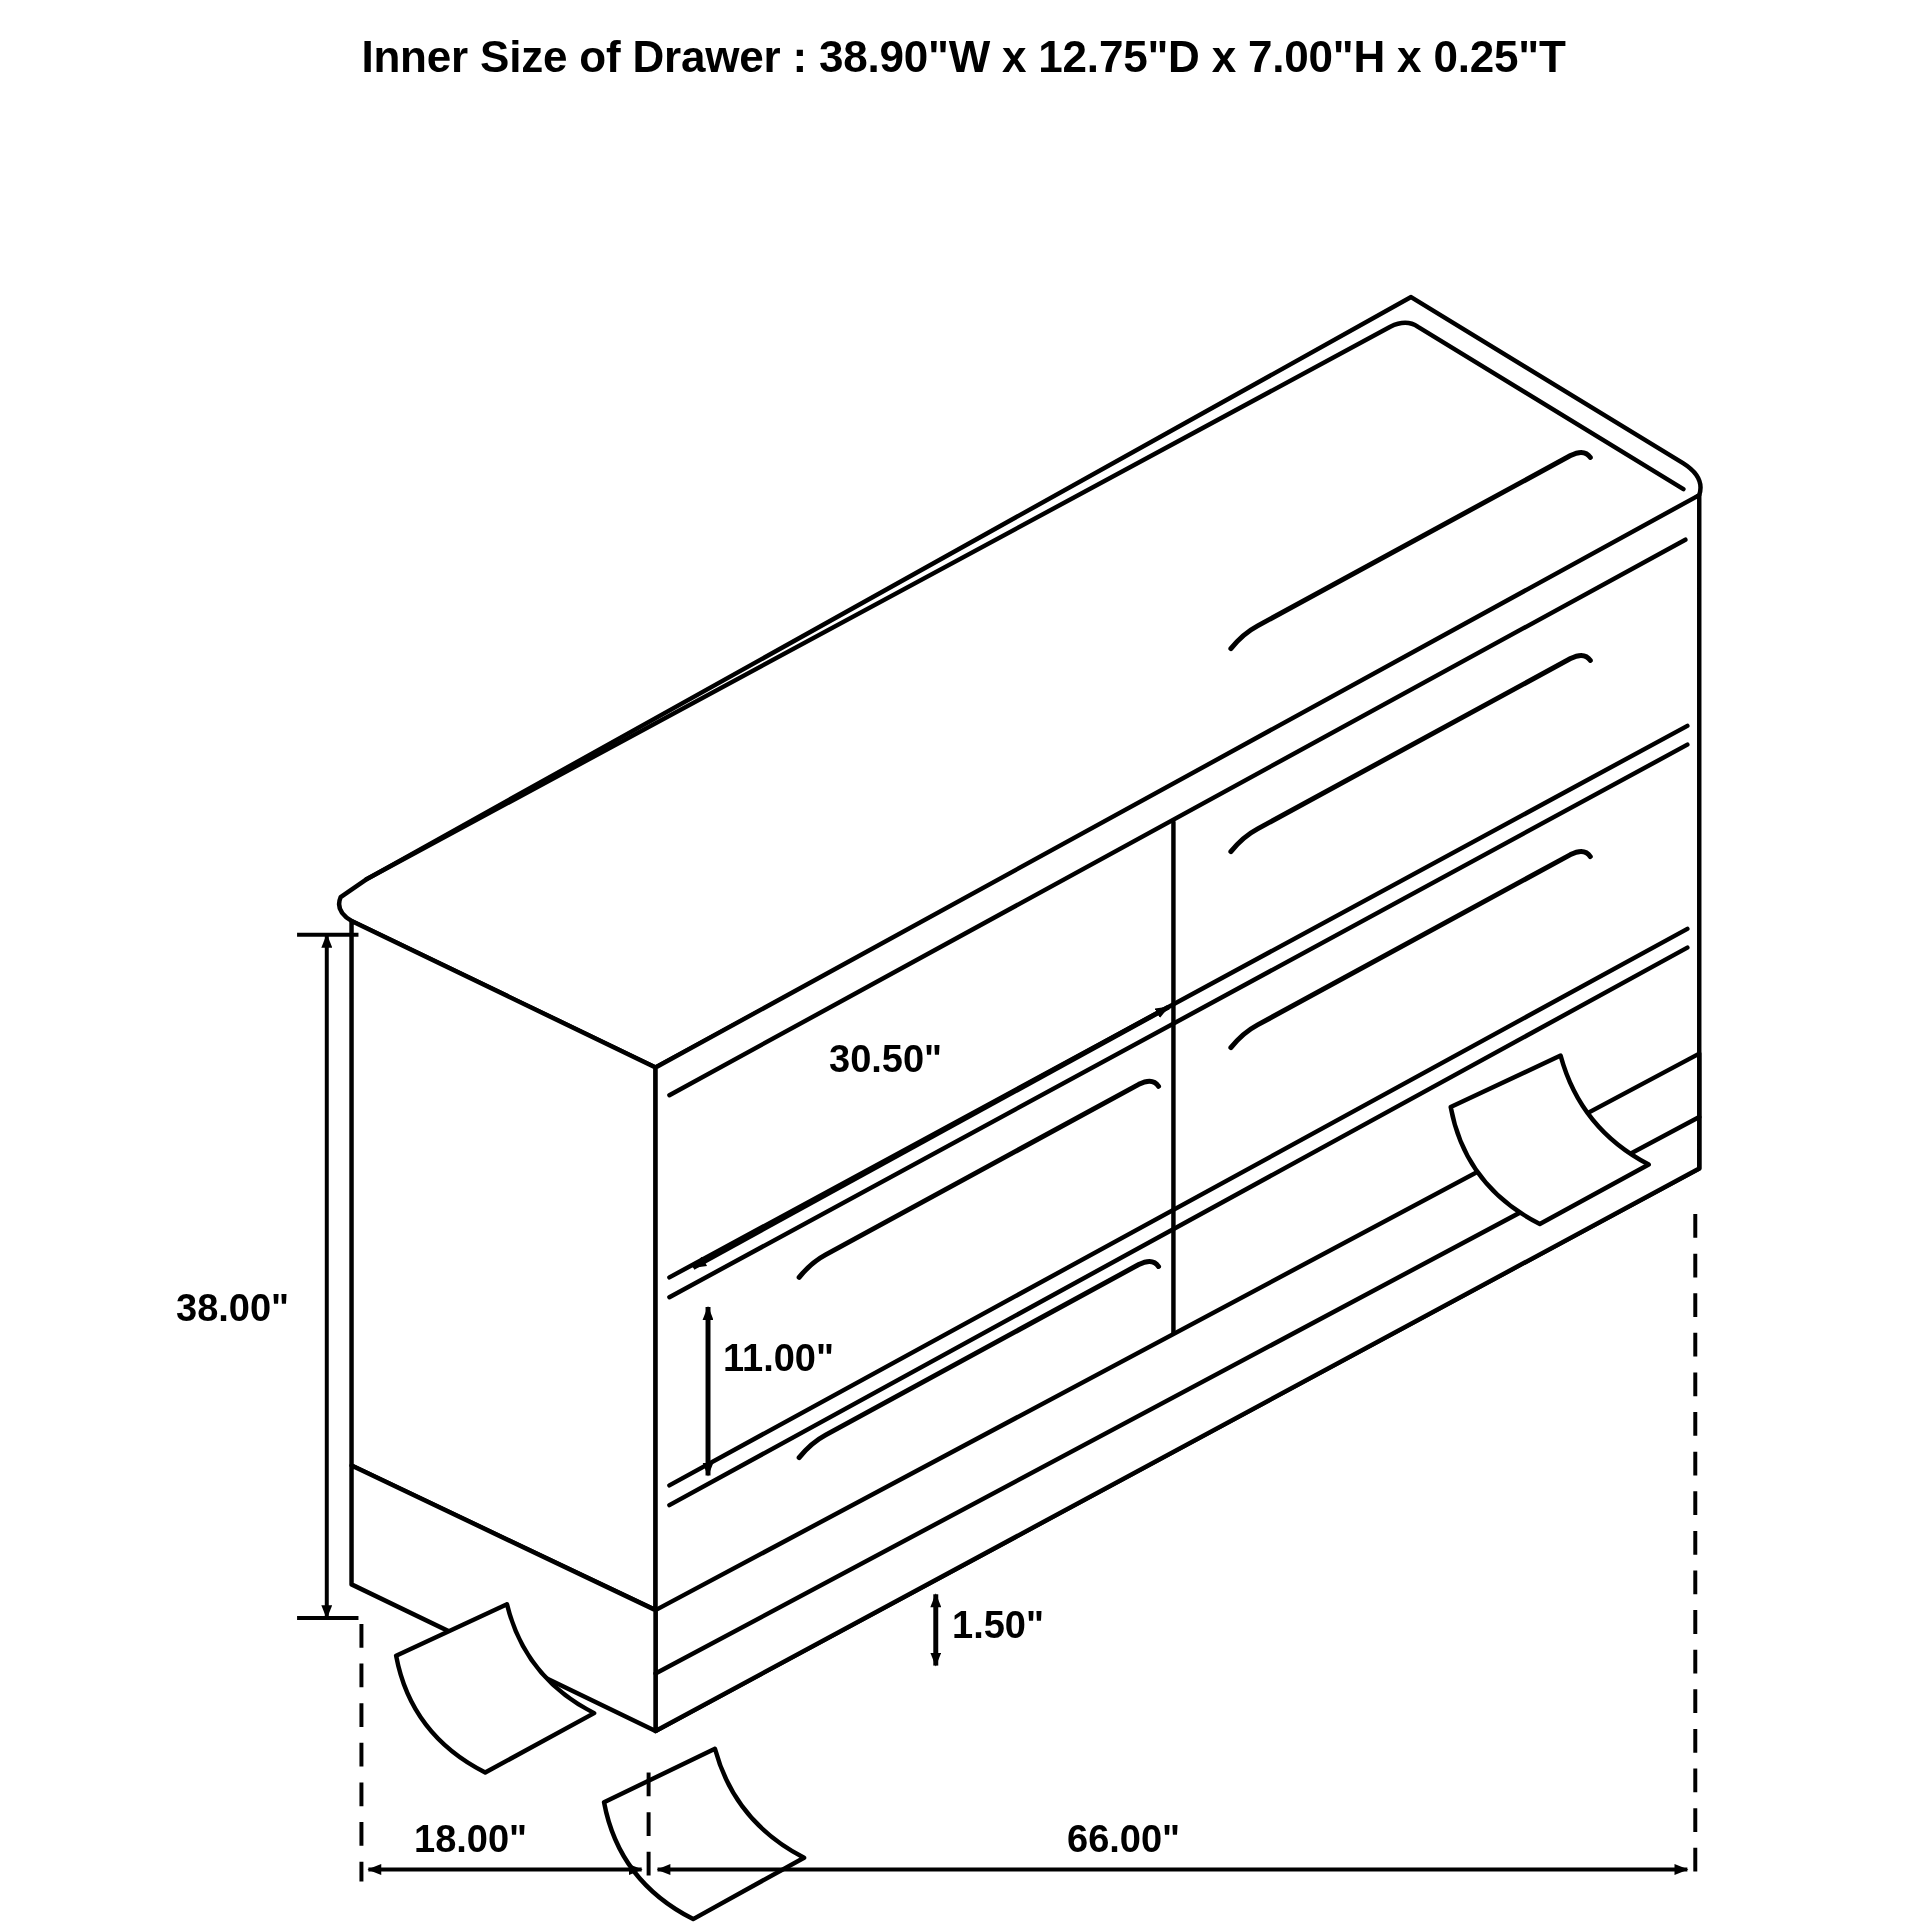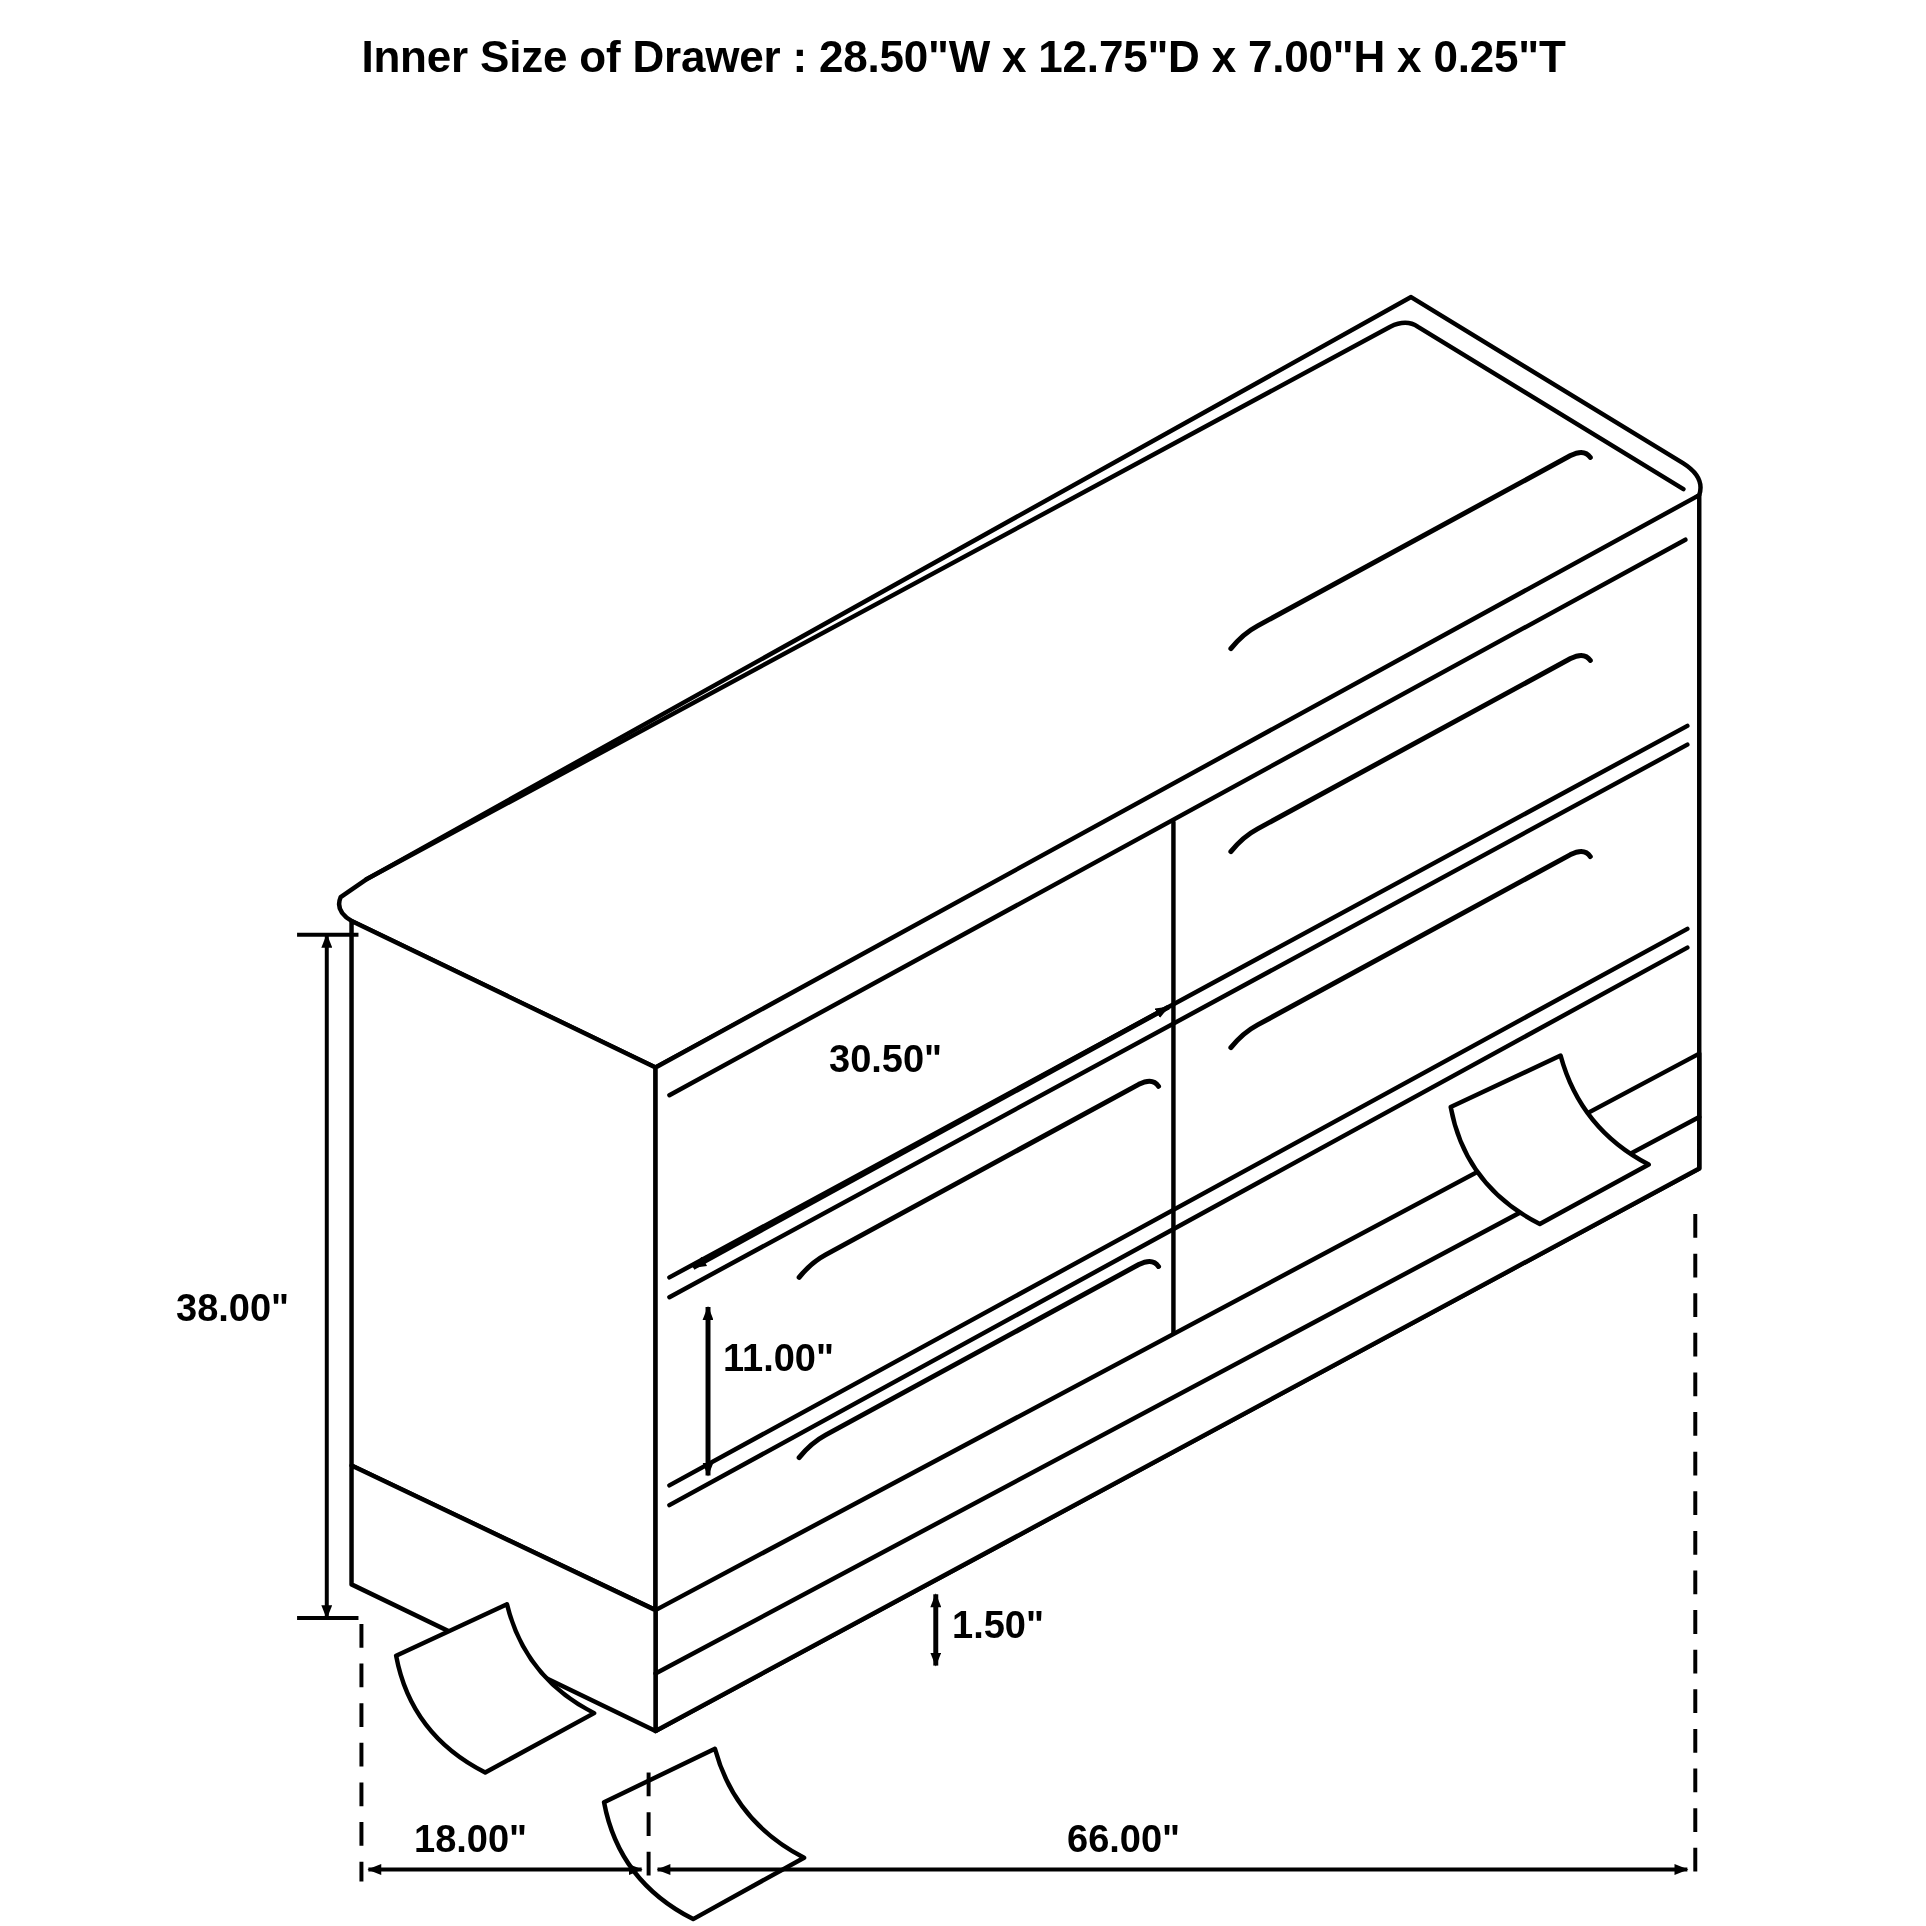--- a/index.html
+++ b/index.html
@@ -49,21 +49,21 @@
   #lbl-drawer   { left: 723px;  top: 1337px; }
   #lbl-base     { left: 952px;  top: 1604px; }
   #lbl-side     { left: 414px;  top: 1818px; }
   #lbl-width    { left: 1067px; top: 1818px; }
 </style>
 </head>
 <body>
 
 <div id="page">
 
-  <div id="title">Inner Size of Drawer : 28.50"W x 12.75"D x 7.00"H x 0.25"T</div>
+  <div id="title">Inner Size of Drawer : 38.90"W x 12.75"D x 7.00"H x 0.25"T</div>
 
   <svg id="drawing" viewBox="0 0 1946 1946">
     <defs>
       <marker id="arrHead" markerWidth="16" markerHeight="16" refX="13" refY="5.5" orient="auto" markerUnits="userSpaceOnUse">
         <path d="M0,0 L14,5.5 L0,11 z" fill="#000"></path>
       </marker>
       <marker id="arrTail" markerWidth="16" markerHeight="16" refX="1" refY="5.5" orient="auto" markerUnits="userSpaceOnUse">
         <path d="M14,0 L0,5.5 L14,11 z" fill="#000"></path>
       </marker>
     </defs>

